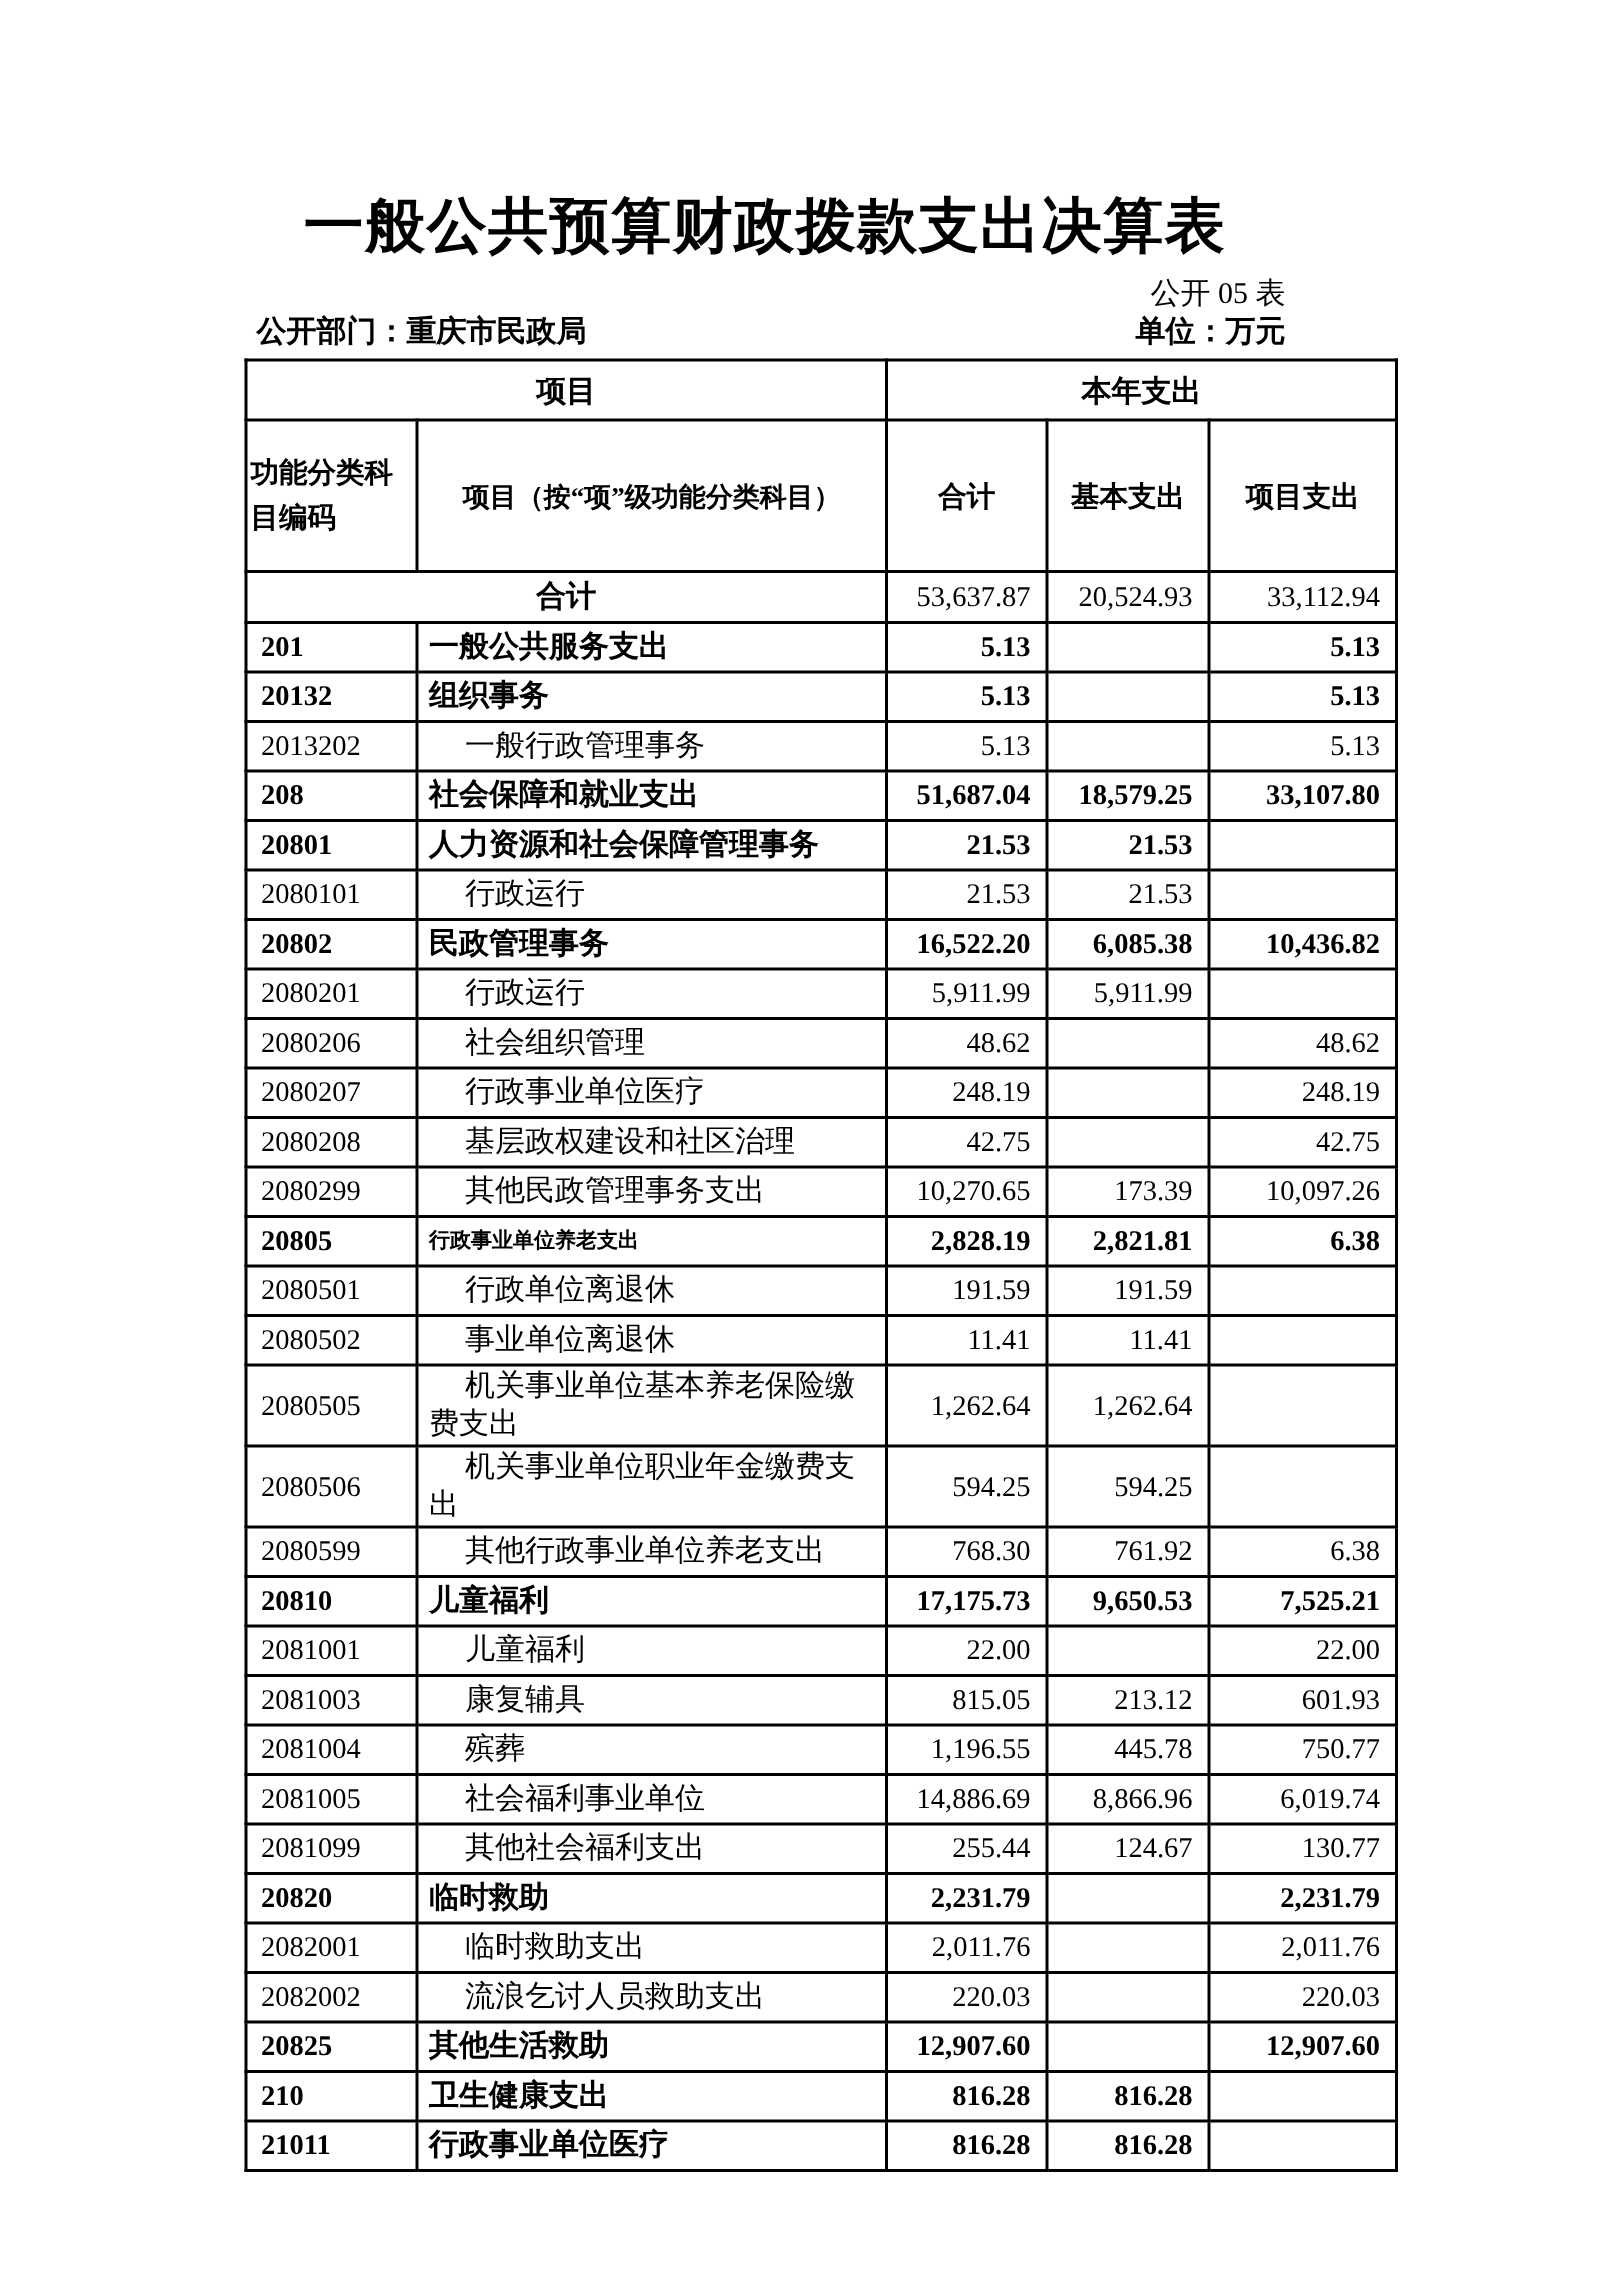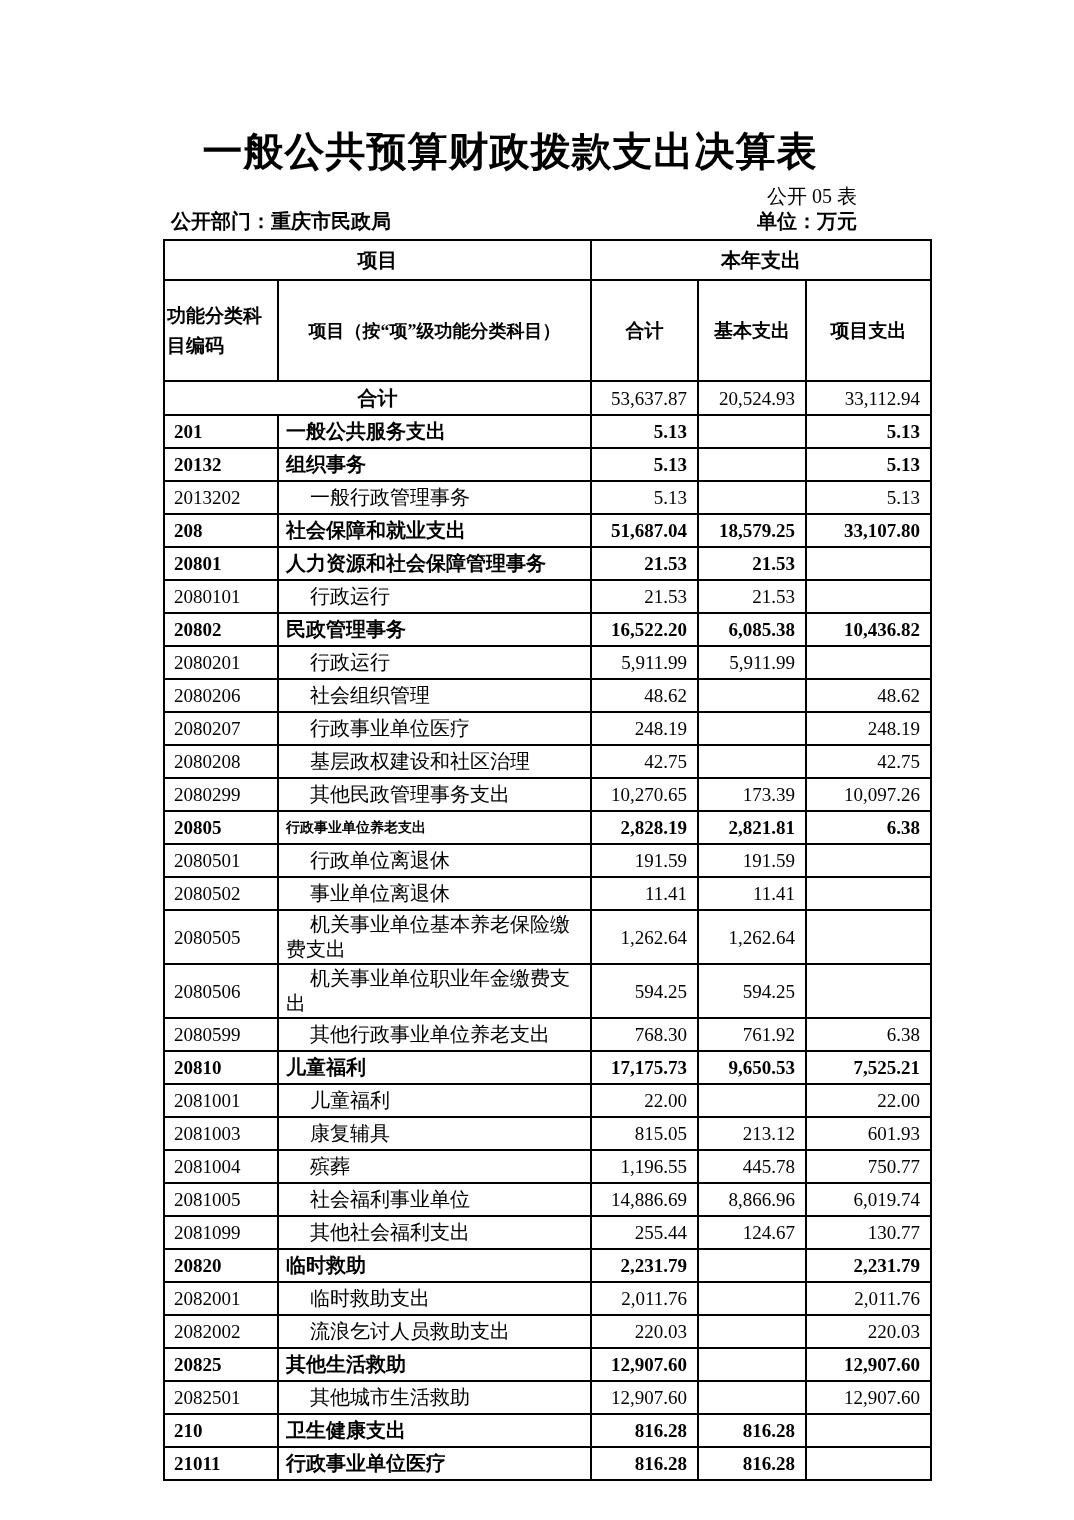--- a/index.html
+++ b/index.html
@@ -273,27 +273,20 @@
           <td class="num"></td>
           <td class="num">220.03</td>
         </tr>
         <tr class="bold-row">
           <td class="code">20825</td>
           <td class="name">其他生活救助</td>
           <td class="num">12,907.60</td>
           <td class="num"></td>
           <td class="num">12,907.60</td>
         </tr>
-        <tr>
-          <td class="code">2082501</td>
-          <td class="name indent">其他城市生活救助</td>
-          <td class="num">12,907.60</td>
-          <td class="num"></td>
-          <td class="num">12,907.60</td>
-        </tr>
         <tr class="bold-row">
           <td class="code">210</td>
           <td class="name">卫生健康支出</td>
           <td class="num">816.28</td>
           <td class="num">816.28</td>
           <td class="num"></td>
         </tr>
         <tr class="bold-row">
           <td class="code">21011</td>
           <td class="name">行政事业单位医疗</td>

